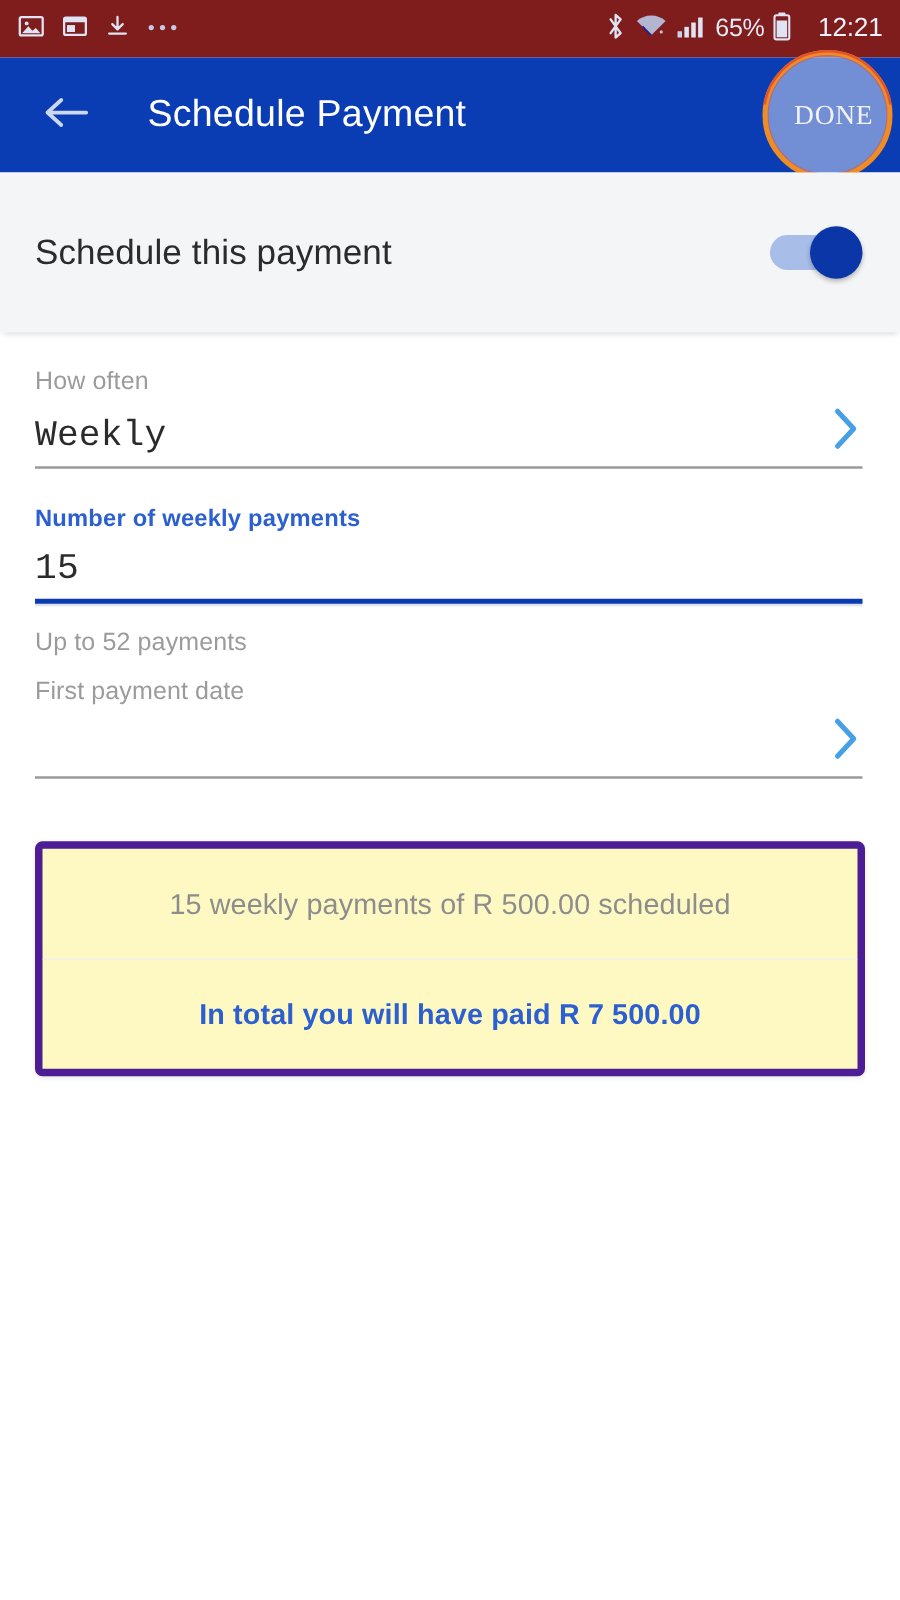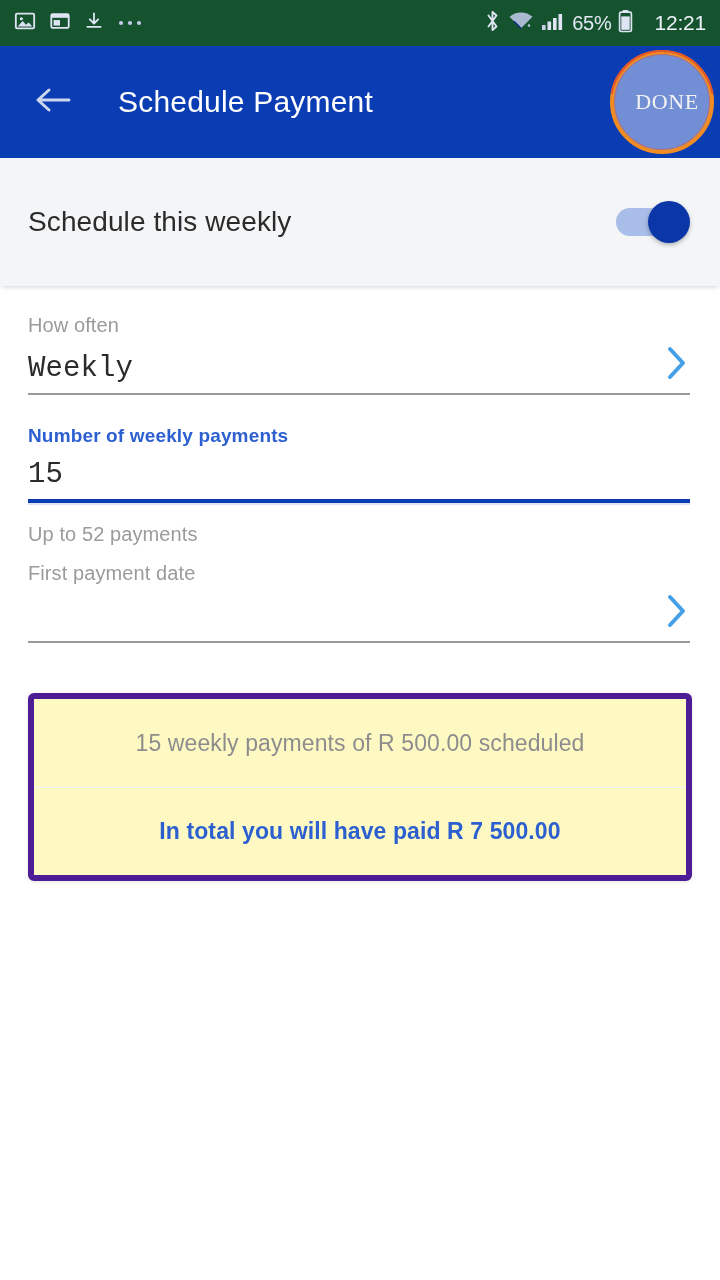--- a/index.html
+++ b/index.html
@@ -16,21 +16,21 @@
     position: relative;
     width: 720px;
     height: 1280px;
     background: #ffffff;
   }
 
   
   .status-bar {
     position: relative;
     height: 46px;
-    background: #14532d;
+    background: #7f1d1d;
     display: flex;
     align-items: center;
     padding: 0 14px;
     color: #dfe4f5;
   }
   .status-left {
     display: flex;
     align-items: center;
     gap: 13px;
   }
@@ -50,21 +50,21 @@
   .status-time {
     font-size: 21px;
     color: #eef1fb;
     letter-spacing: -0.2px;
     margin-left: 14px;
   }
 
   
   .app-bar {
     position: relative;
-    height: 112px;
+    height: 92px;
     background: #0a3cb4;
     display: flex;
     align-items: center;
     padding: 0 20px 0 28px;
   }
   .back-btn {
     width: 50px;
     height: 50px;
     display: flex;
     align-items: center;
@@ -346,21 +346,21 @@
 
     <div class="app-title">Schedule Payment</div>
 
     <div class="done-wrap">
       <span class="touch-ring"></span>
       <span class="done-label">DONE</span>
     </div>
   </div>
 
   <div class="toggle-band">
-    <span class="toggle-label">Schedule this weekly</span>
+    <span class="toggle-label">Schedule this payment</span>
     <span class="switch">
       <span class="switch-track"></span>
       <span class="switch-thumb"></span>
     </span>
   </div>
 
   <div class="form">
 
     <div class="field">
       <span class="field-label">How often</span>

